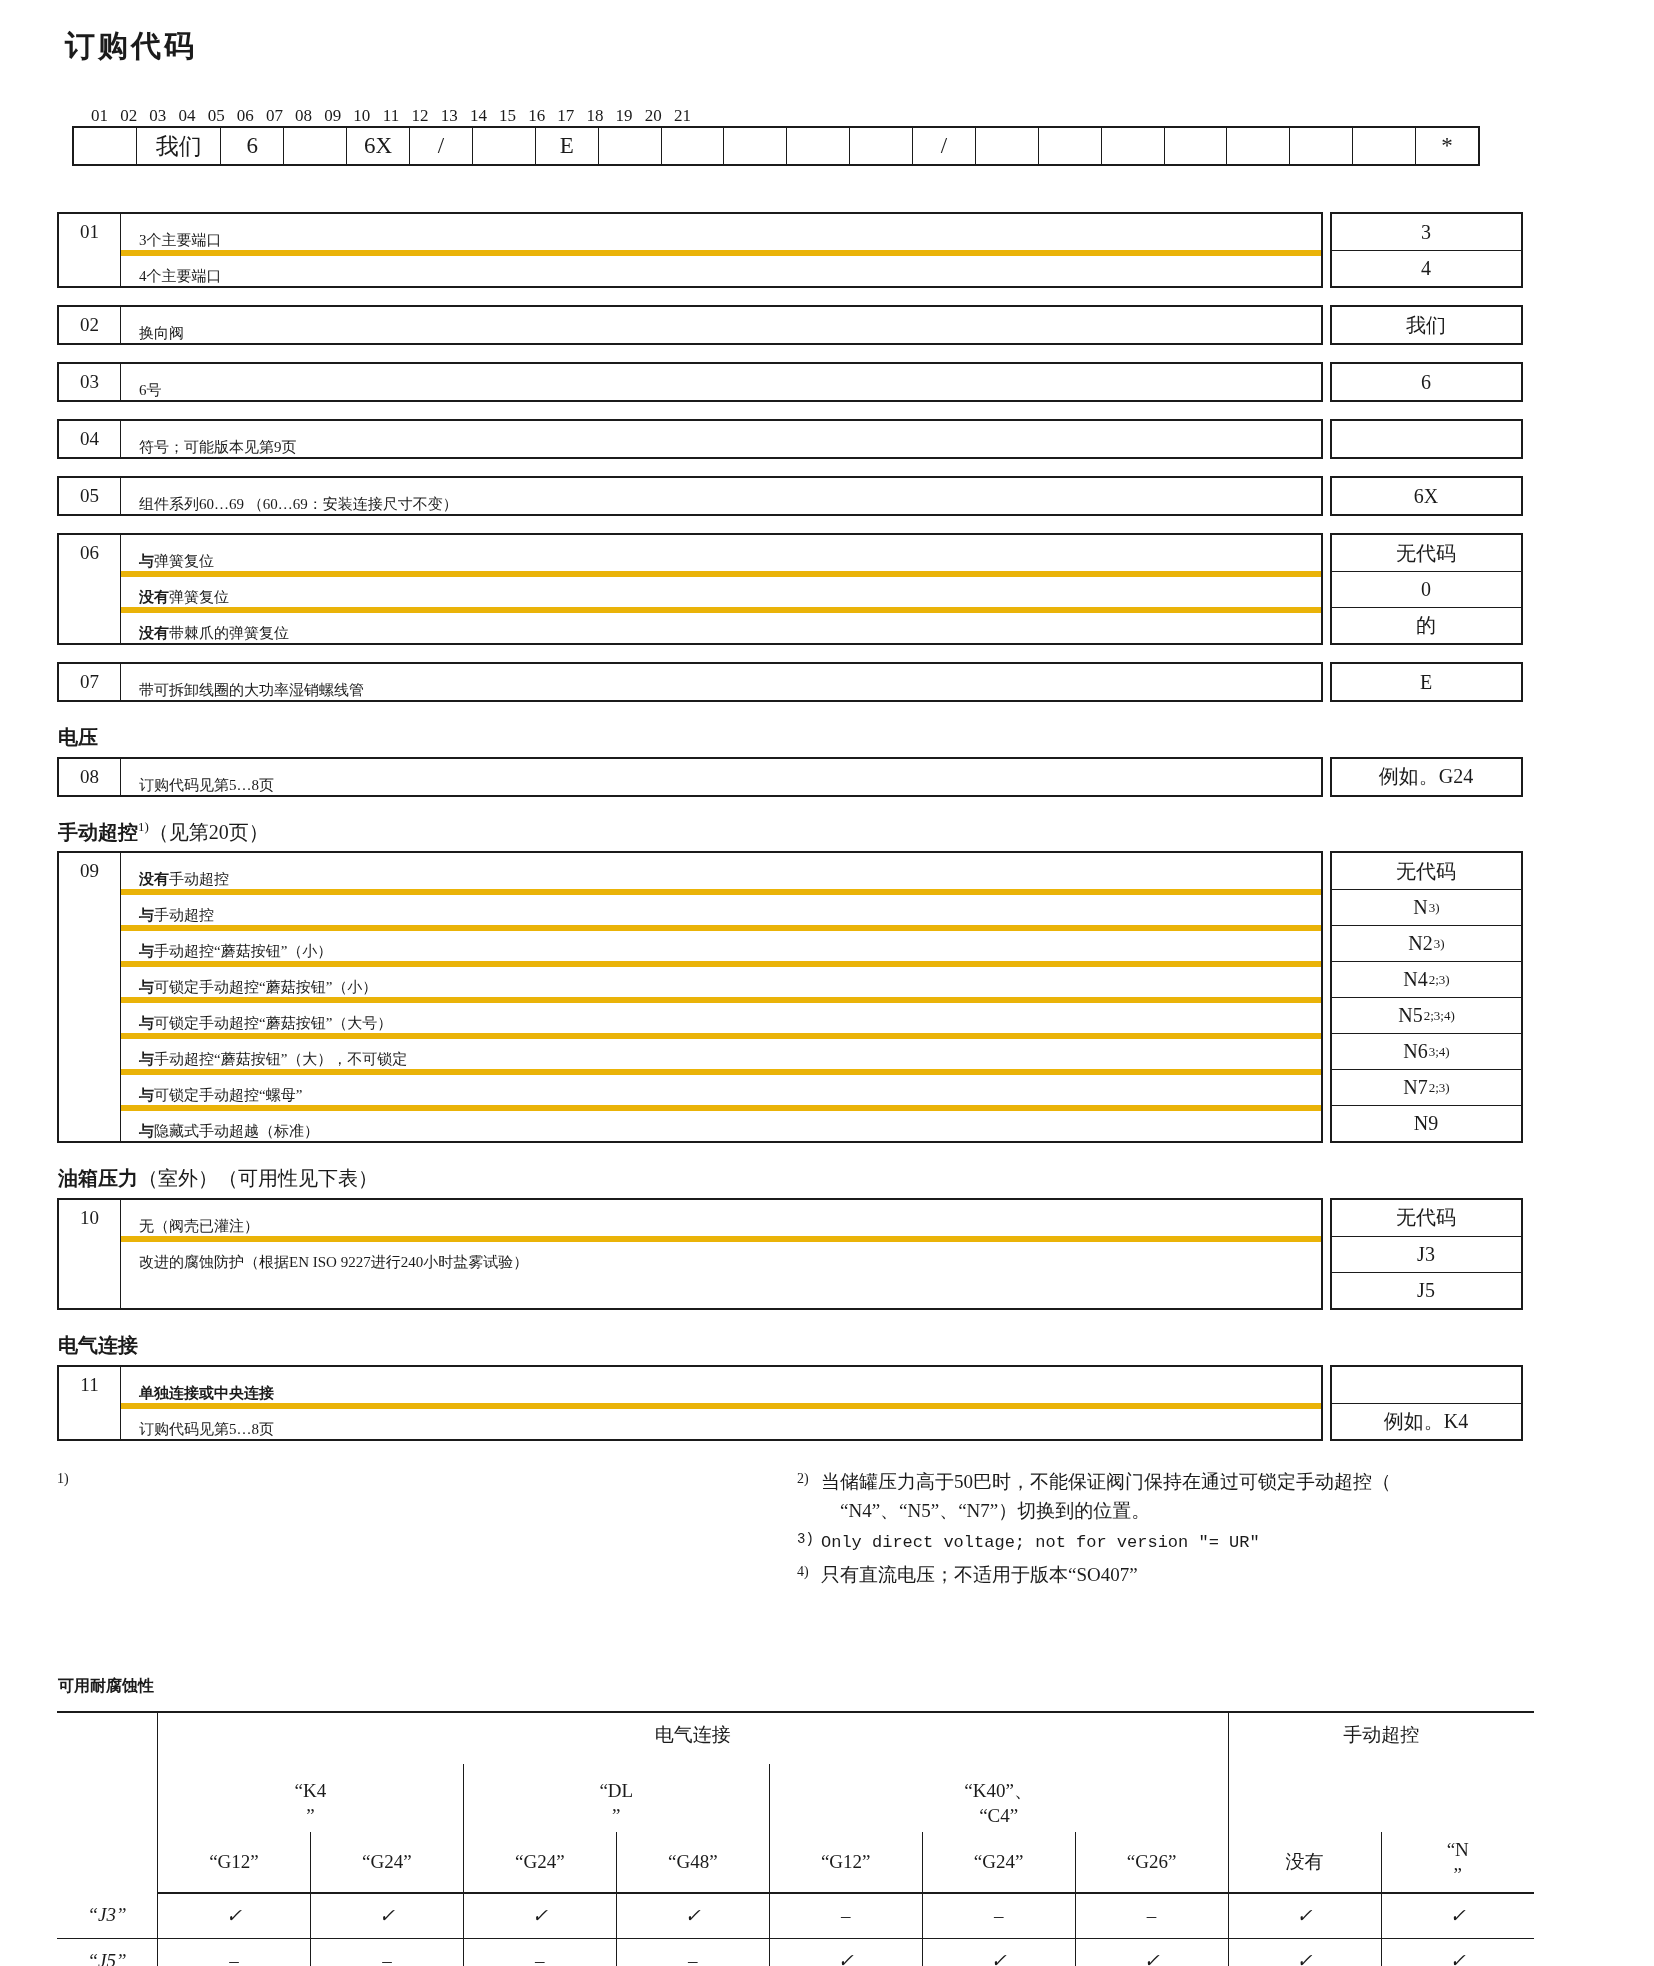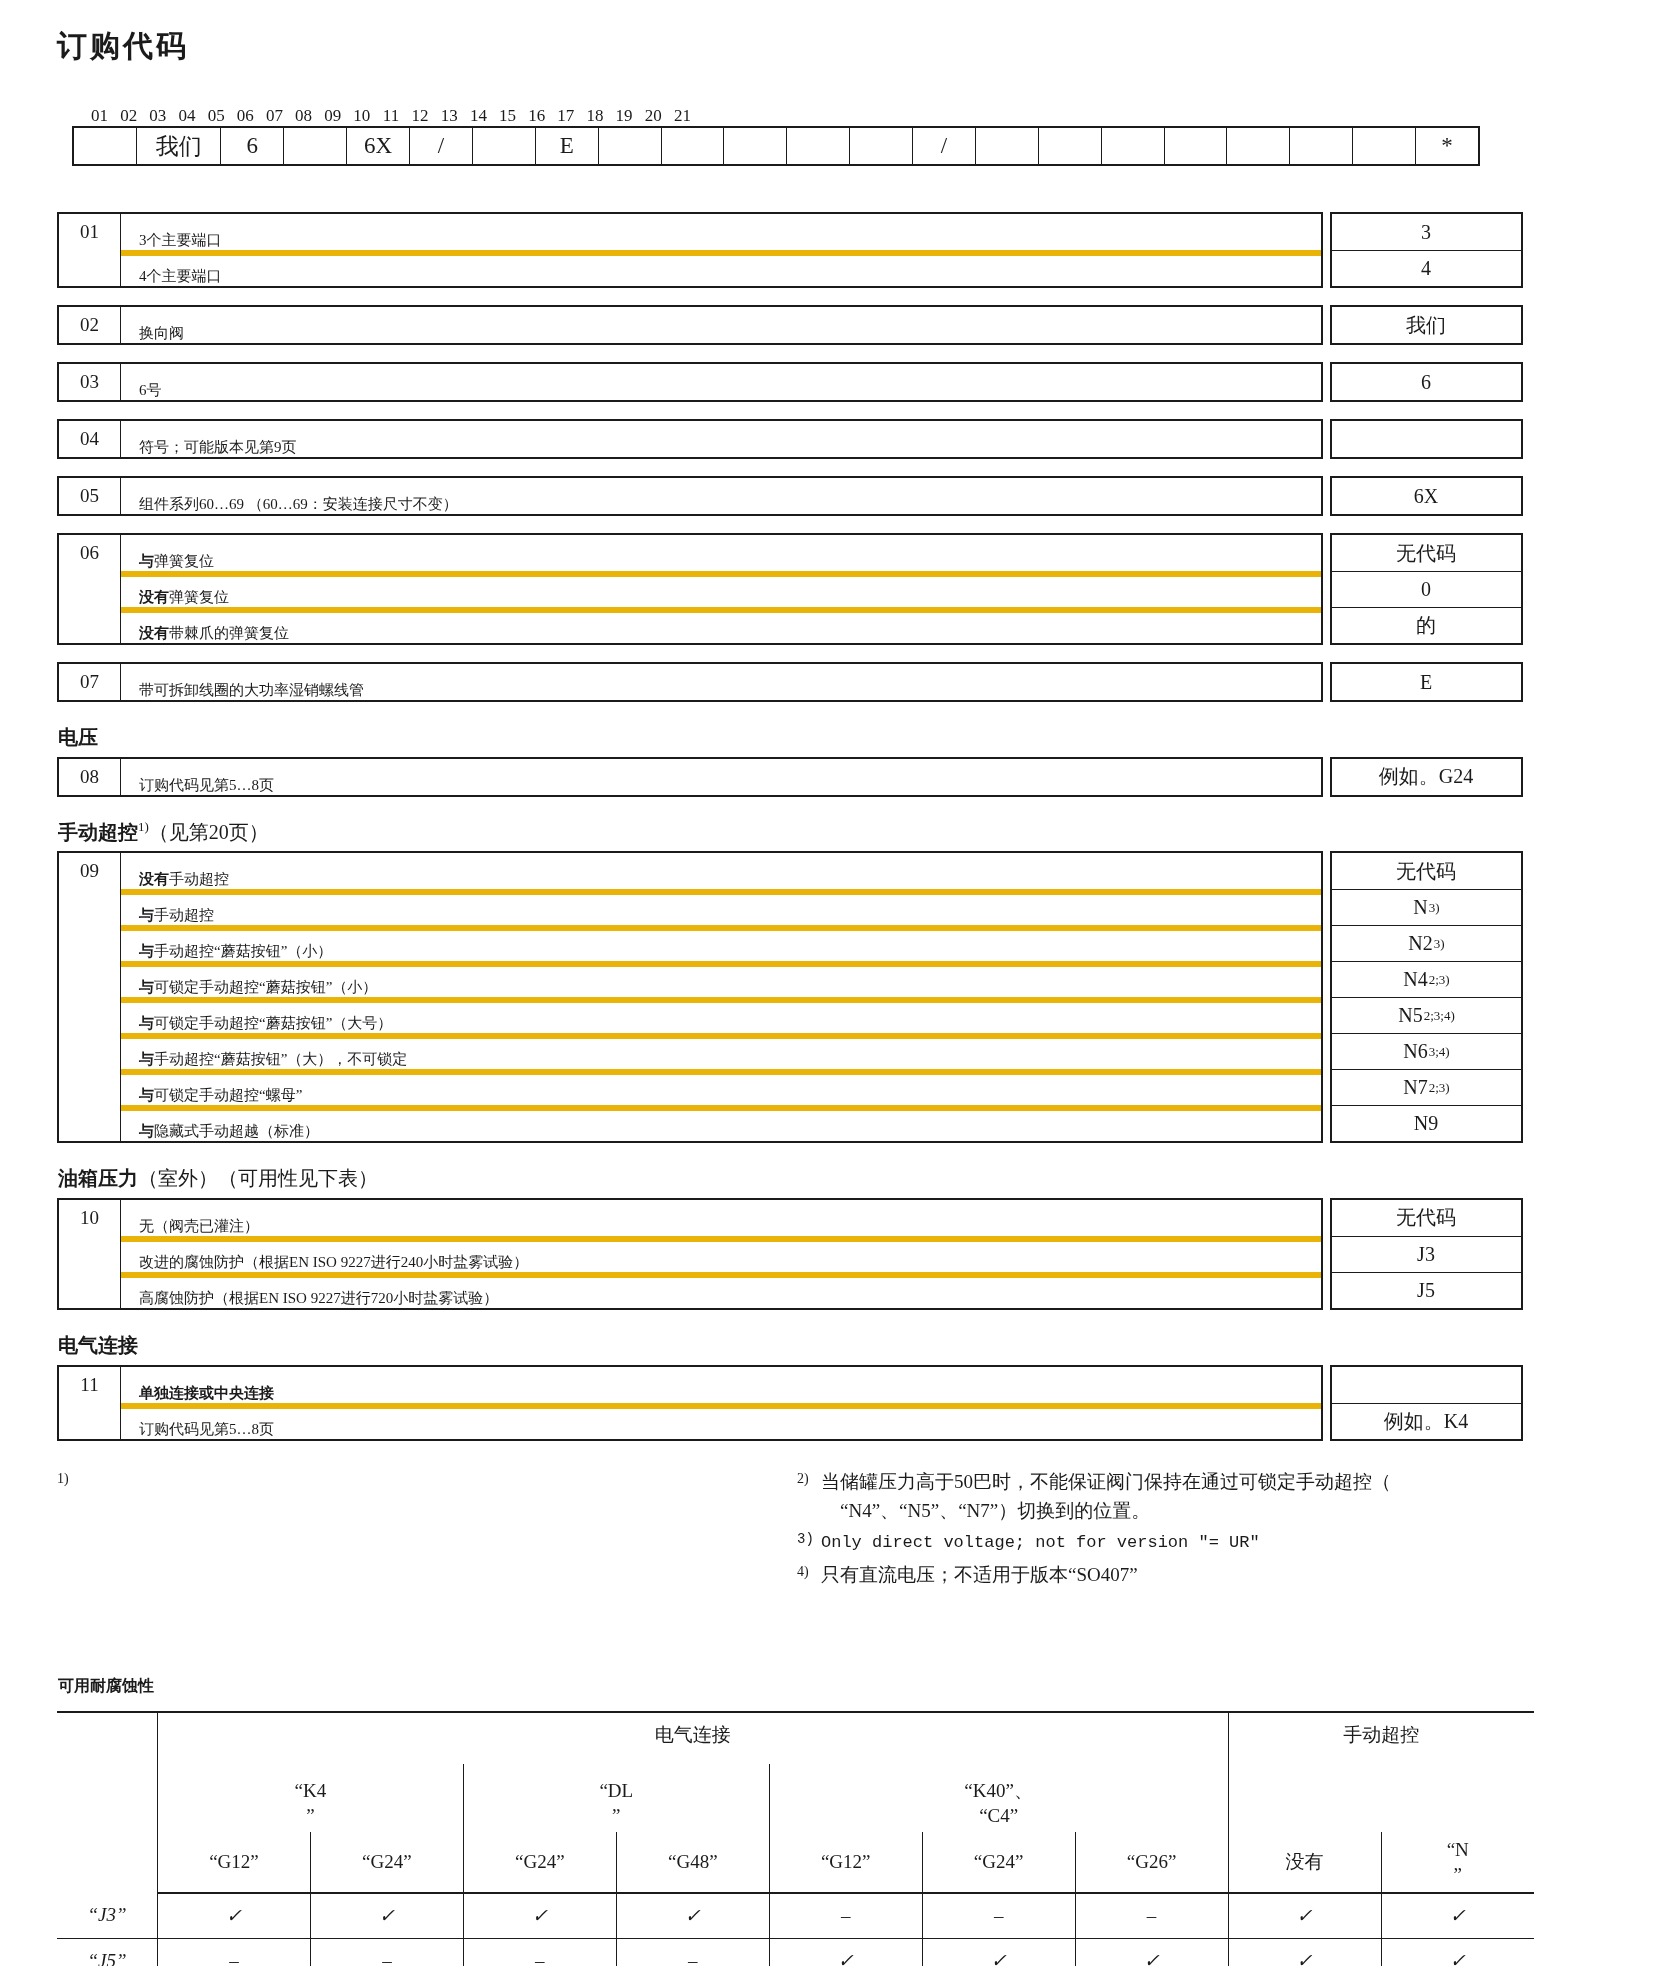--- a/index.html
+++ b/index.html
@@ -2,21 +2,21 @@
 <html><head>
 <meta charset="utf-8">
 <style>
   html,body{margin:0;padding:0;background:#fff;}
   body{
     width:1654px;height:1966px;overflow:hidden;position:relative;
     color:#1b1b1b;font-family:"Liberation Serif","DejaVu Serif",serif;
   }
   .page{padding:26px 0 0 57px;width:1540px;}
 
-  .doc-title{font-size:30px;font-weight:bold;letter-spacing:3px;line-height:40px;margin:0 0 40px 0;}
+  .doc-title{font-size:30px;font-weight:bold;letter-spacing:3px;line-height:40px;margin:0 0 40px 8px;}
 
   
   .num-row{display:flex;width:612px;margin-left:28px;height:20px;}
   .num-row span{flex:1;text-align:center;font-size:17px;line-height:20px;}
 
   
   .code-row{display:flex;width:1408px;margin-left:15px;height:40px;border:2.5px solid #1b1b1b;margin-bottom:46px;box-sizing:border-box;}
   .code-cell{flex:1;border-left:1.5px solid #1b1b1b;display:flex;align-items:center;justify-content:center;font-size:23px;}
   .code-cell:first-child{border-left:none;}
   .code-cell:nth-child(2){flex:1.35;}
@@ -391,24 +391,20 @@
           <span>10</span>
         </div>
       <div class="rows">
         <div class="sec-row">
             <span class="b"></span>
             <span>无（阀壳已灌注）</span>
           </div>
         <div class="sec-row">
             <span class="b"></span>
             <span>改进的腐蚀防护（根据EN ISO 9227进行240小时盐雾试验）</span>
-          </div>
-        <div class="sec-row">
-            <span class="b"></span>
-            <span>高腐蚀防护（根据EN ISO 9227进行720小时盐雾试验）</span>
           </div>
       </div>
       </div>
     <div class="sec-vals">
       <div class="val">
           <span>无代码</span>
           <sup></sup>
         </div>
       <div class="val">
           <span>J3</span>

